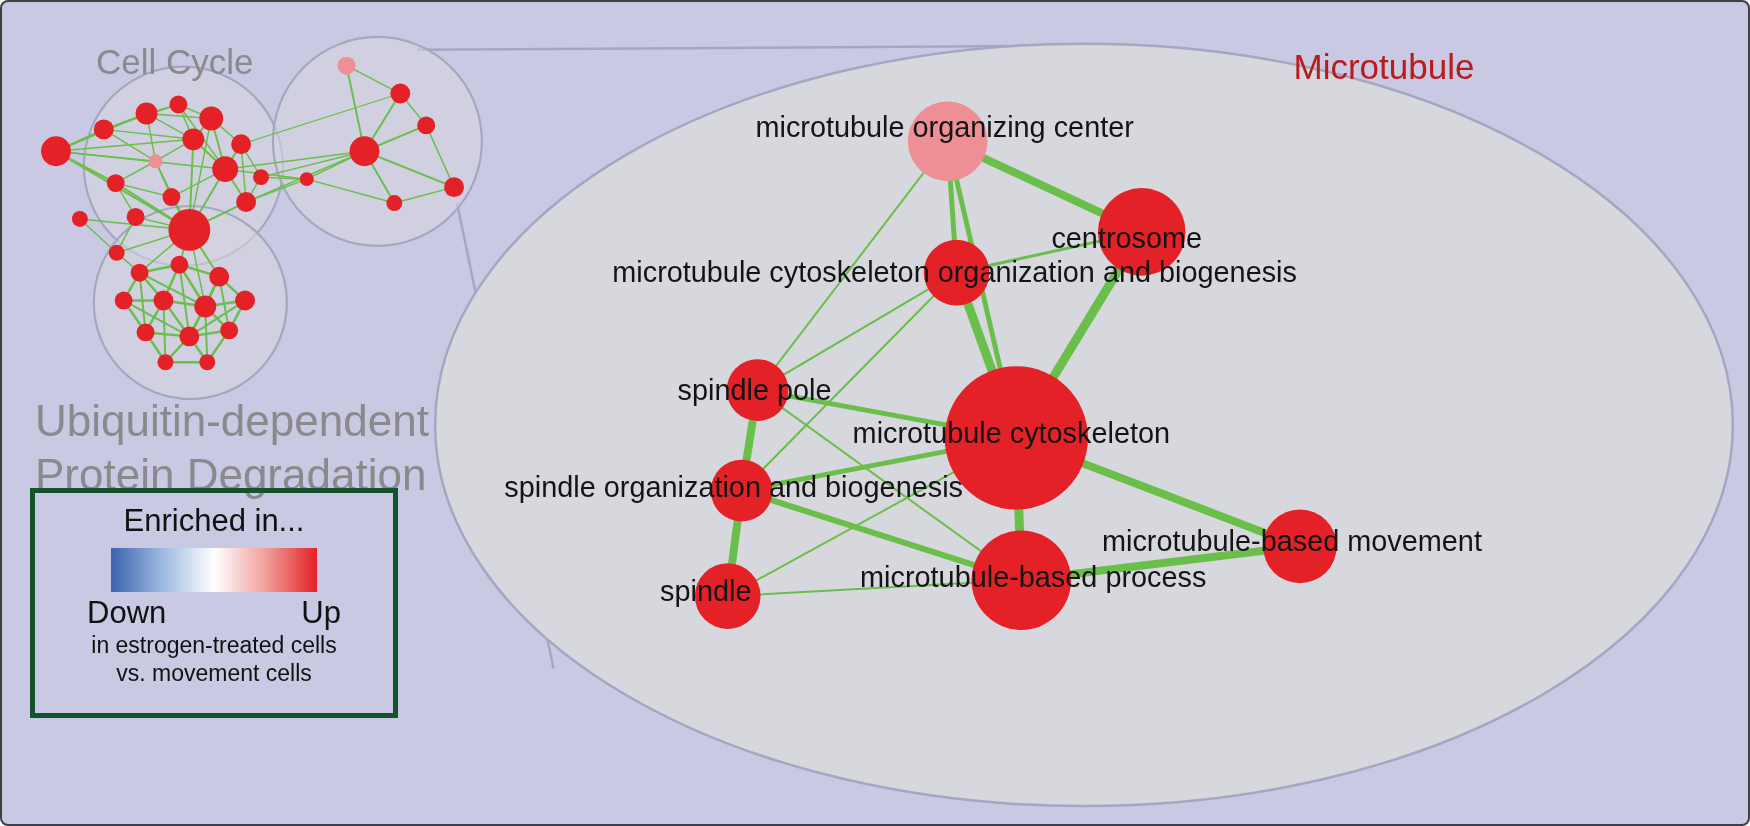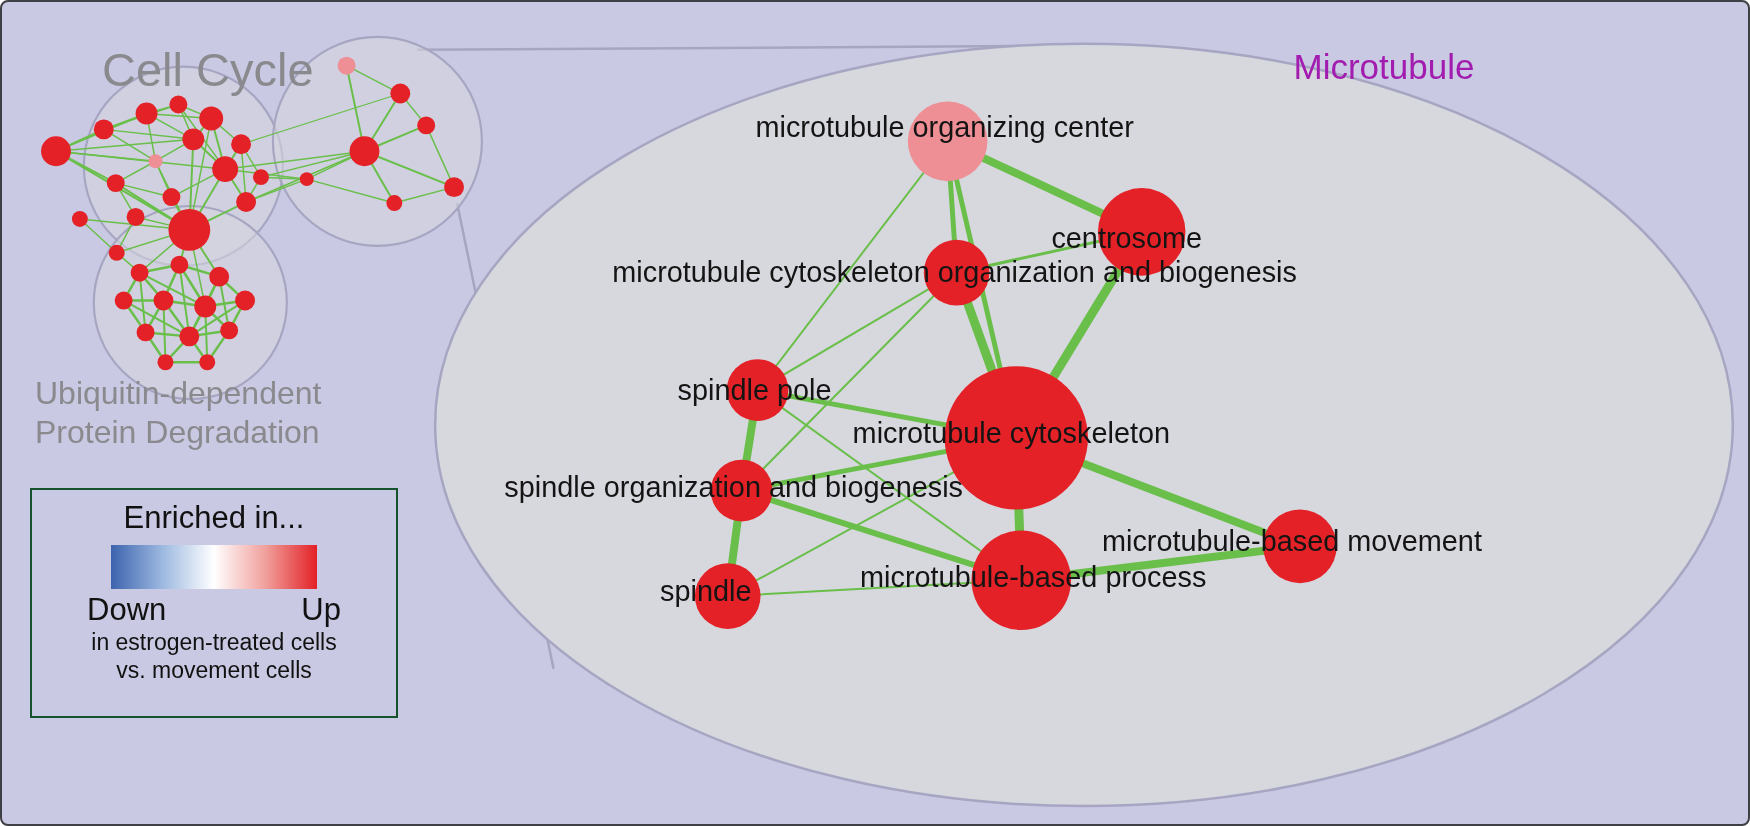--- a/index.html
+++ b/index.html
@@ -9,26 +9,26 @@
     background:#c9c9e3;
     border:2px solid #3f3f46;
     border-radius:8px;
     box-sizing:border-box;
     overflow:hidden;
     font-family:"Liberation Sans","DejaVu Sans",sans-serif;
   }
   svg#net{position:absolute;left:0;top:0;width:100%;height:100%;}
   svg text{font-family:"Liberation Sans","DejaVu Sans",sans-serif;}
   .overlay{position:absolute;white-space:nowrap;}
-  .cell-cycle-label{left:100px;top:40px;font-size:47px;color:#8a8a8e;}
-  .ubiquitin-label{left:33px;top:372px;font-size:32px;color:#8a8a8e;line-height:1.22;}
-  .mt-title{left:1272px;top:44px;width:220px;text-align:center;font-size:35px;color:#a21caf;line-height:1.22;}
+  .cell-cycle-label{left:94px;top:40px;font-size:35px;color:#8a8a8e;}
+  .ubiquitin-label{left:33px;top:392px;font-size:44px;color:#8a8a8e;line-height:1.22;}
+  .mt-title{left:1272px;top:44px;width:220px;text-align:center;font-size:35px;color:#b91c1c;line-height:1.22;}
   .legend{
     position:absolute;left:28px;top:486px;width:368px;height:230px;
-    border:2px solid #14532d;box-sizing:border-box;
+    border:5px solid #14532d;box-sizing:border-box;
     display:flex;flex-direction:column;align-items:center;
     padding-top:10px;color:#111;
   }
   .legend-title{font-size:31px;}
   .legend-bar{width:206px;height:44px;margin-top:9px;}
   .legend-ends{width:254px;display:flex;justify-content:space-between;font-size:31px;margin-top:3px;gap:48px;}
   .legend-caption{font-size:23px;margin-top:1px;}
 </style>
 </head>
 <body>

